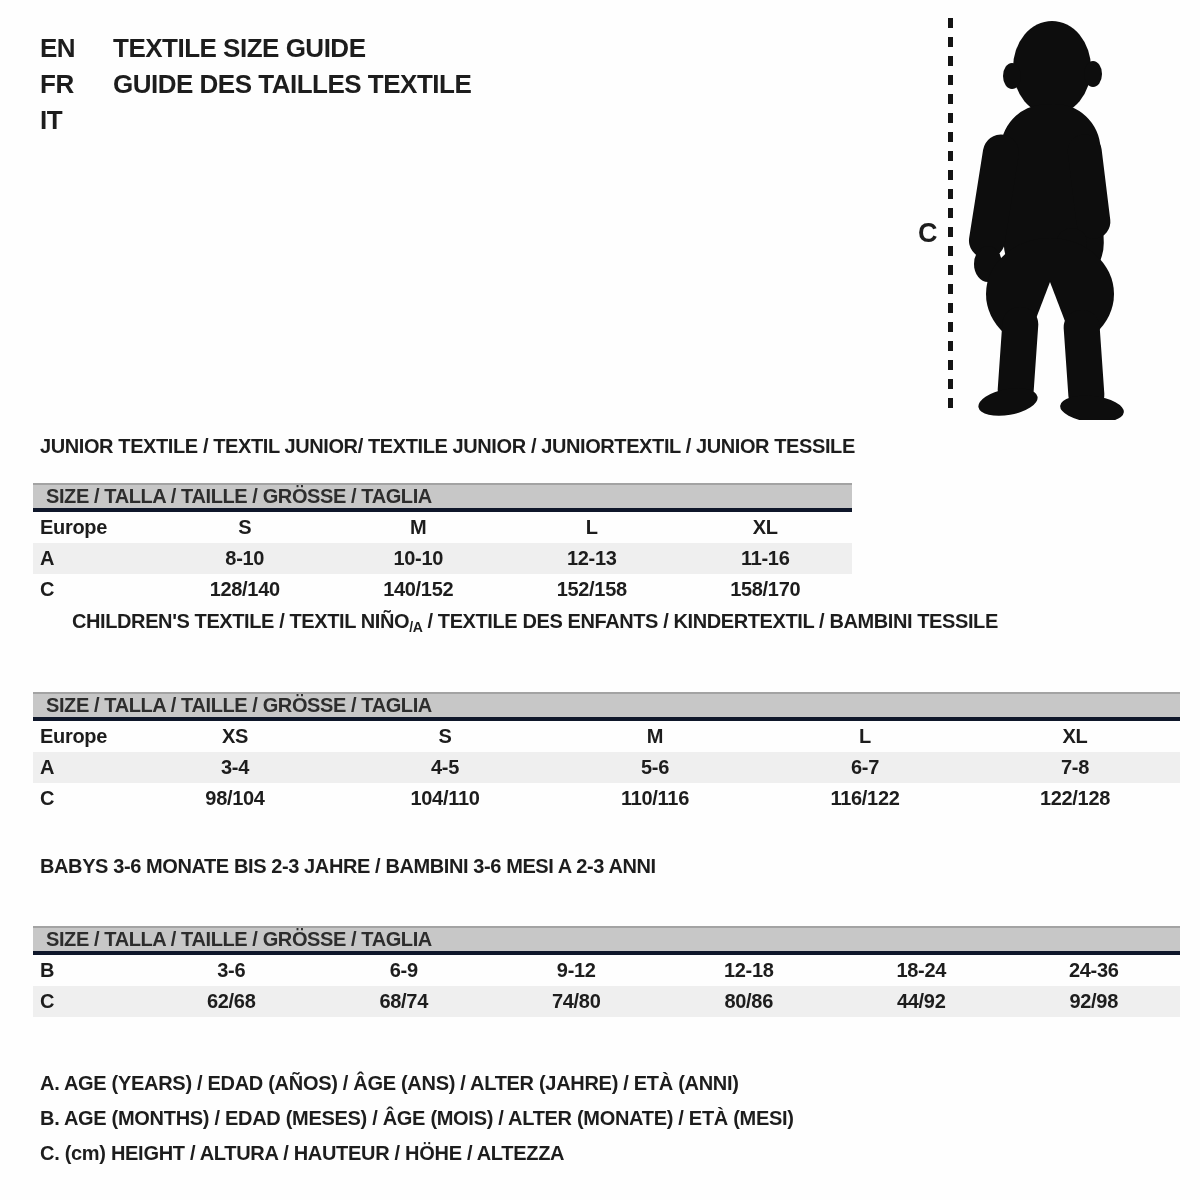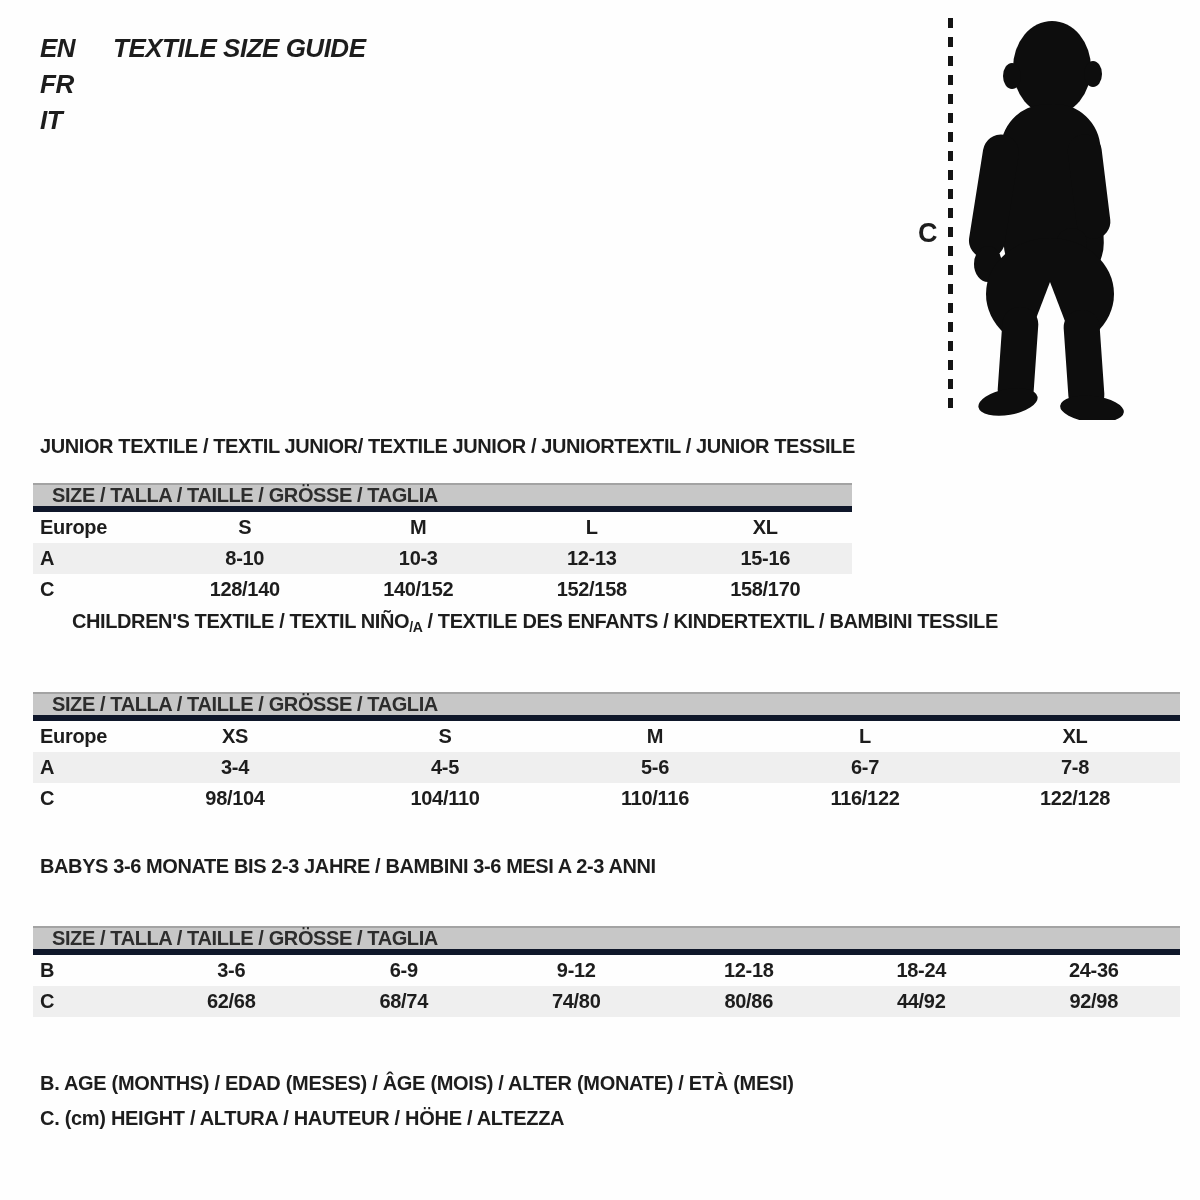--- a/index.html
+++ b/index.html
@@ -2,21 +2,21 @@
 <html><head>
 <meta charset="utf-8">
 <style>
   html,body{margin:0;padding:0;background:#ffffff;}
   .canvas{
     position:relative;width:1200px;height:1200px;background:#fefefe;overflow:hidden;
     font-family:"Liberation Sans","DejaVu Sans",sans-serif;font-weight:700;color:#1d1d1d;
     font-stretch:condensed;
   }
   
-  .lang-list{position:absolute;left:40px;top:30px;font-style:italic;}
+  .lang-list{position:absolute;left:40px;top:30px;}
   .lang-row{display:flex;height:36px;align-items:center;font-size:26px;letter-spacing:-0.5px;white-space:nowrap;}
   .lang-code{width:73px;flex:0 0 73px;}
   
   .figure-label{position:absolute;left:918px;top:218px;font-size:27px;}
   .dash-line{
     position:absolute;left:948px;top:18px;width:5px;height:398px;
     background:repeating-linear-gradient(to bottom,#141414 0 10px,transparent 10px 19px);
   }
   .baby{position:absolute;left:960px;top:12px;}
   
@@ -24,22 +24,22 @@
   #t1-title{top:435px;}
   #t2-title{top:610px;margin-left:32px;}
   #t3-title{top:849px;line-height:35px;}
   .sub-a{font-size:14px;vertical-align:-4px;}
   
   .tbl{position:absolute;left:33px;}
   #t1{top:483px;width:819px;}
   #t2{top:692px;width:1147px;}
   #t3{top:926px;width:1147px;}
   .tbl-bar{
-    height:29px;background:#c7c7c7;border-top:2px solid #a3a3a3;border-bottom:6px solid #0f172a;
-    display:flex;align-items:center;padding-left:19px;font-size:20px;letter-spacing:-0.4px;color:#2d2d2d;
+    height:29px;background:#c7c7c7;border-top:2px solid #a3a3a3;border-bottom:4px solid #0f172a;
+    display:flex;align-items:center;padding-left:13px;font-size:20px;letter-spacing:-0.4px;color:#2d2d2d;
     box-sizing:border-box;white-space:nowrap;
   }
   .tbl-row{display:flex;height:31px;align-items:center;font-size:20px;letter-spacing:-0.3px;}
   .tbl-row .lbl{padding-left:7px;box-sizing:border-box;flex:0 0 auto;}
   #t1 .lbl{width:125px;}
   #t2 .lbl{width:97px;}
   #t3 .lbl{width:112px;}
   .tbl-row .cell{flex:1 1 0;text-align:center;}
   .stripe{background:#efefef;}
   
@@ -50,20 +50,21 @@
 
 <div class="canvas">
 
   <div class="lang-list">
     <div class="lang-row">
       <span class="lang-code">EN</span>
       <span class="lang-title">TEXTILE SIZE GUIDE</span>
     </div>
     <div class="lang-row">
       <span class="lang-code">FR</span>
+      <span class="lang-title">GUIDE DES TAILLES TEXTILE</span>
     </div>
     <div class="lang-row">
       <span class="lang-code">IT</span>
     </div>
   </div>
 
   <span class="figure-label">C</span>
   <div class="dash-line"></div>
   <svg class="baby" width="186" height="408" viewBox="0 0 186 408" aria-hidden="true">
     <g fill="#0d0d0d">
@@ -90,23 +91,23 @@
     <div class="tbl-row">
       <span class="lbl">Europe</span>
       <span class="cell">S</span>
       <span class="cell">M</span>
       <span class="cell">L</span>
       <span class="cell">XL</span>
     </div>
     <div class="tbl-row stripe">
       <span class="lbl">A</span>
       <span class="cell">8-10</span>
-      <span class="cell">10-3</span>
+      <span class="cell">10-10</span>
       <span class="cell">12-13</span>
-      <span class="cell">15-16</span>
+      <span class="cell">11-16</span>
     </div>
     <div class="tbl-row">
       <span class="lbl">C</span>
       <span class="cell">128/140</span>
       <span class="cell">140/152</span>
       <span class="cell">152/158</span>
       <span class="cell">158/170</span>
     </div>
   </div>
 
@@ -158,17 +159,18 @@
       <span class="cell">62/68</span>
       <span class="cell">68/74</span>
       <span class="cell">74/80</span>
       <span class="cell">80/86</span>
       <span class="cell">44/92</span>
       <span class="cell">92/98</span>
     </div>
   </div>
 
   <div class="footnotes">
+    <div>A. AGE (YEARS) / EDAD (AÑOS) / ÂGE (ANS) / ALTER (JAHRE) / ETÀ (ANNI)</div>
     <div>B. AGE (MONTHS) / EDAD (MESES) / ÂGE (MOIS) / ALTER (MONATE) / ETÀ (MESI)</div>
     <div>C. (cm) HEIGHT / ALTURA / HAUTEUR / HÖHE / ALTEZZA</div>
   </div>
 
 </div>
 
 </body></html>

